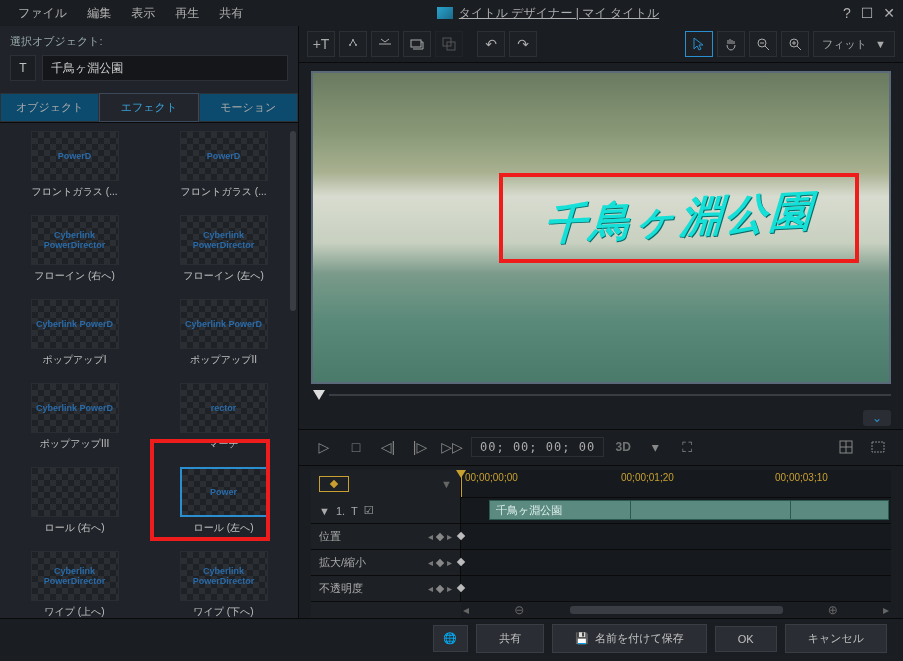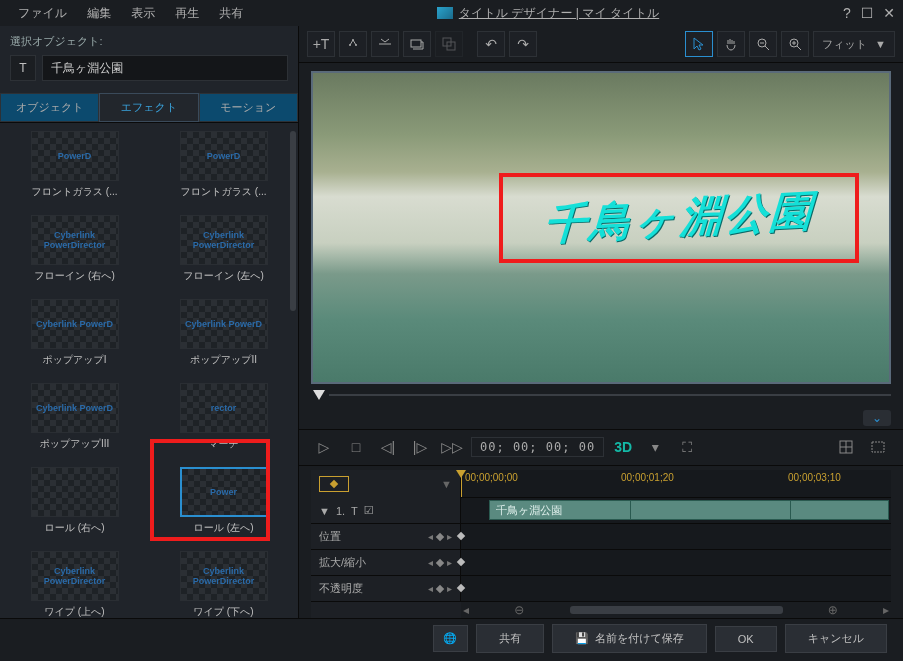--- a/index.html
+++ b/index.html
@@ -42,21 +42,21 @@
 .title-text { font-size: 42px; font-weight: bold; color: #14e0d8; font-style: italic; transform: rotate(-3deg) skew(-6deg); letter-spacing: 3px; text-shadow: 1px 1px 0 #0a6a68; }
 .slider-row { height: 22px; display: flex; align-items: center; padding: 2px 0; }
 .slider-handle { width: 0; height: 0; border-left: 6px solid transparent; border-right: 6px solid transparent; border-top: 10px solid #ddd; margin-left: 2px; }
 .slider-track { flex: 1; height: 2px; background: #3a3e44; margin-left: 4px; }
 .preview-collapse { height: 20px; display: flex; justify-content: flex-end; padding-right: 12px; }
 .preview-collapse .chev { width: 28px; height: 16px; background: #2a2e34; display: flex; align-items: center; justify-content: center; color: #2a8fd0; cursor: pointer; border-radius: 3px; }
 .playback { height: 40px; display: flex; align-items: center; gap: 6px; padding: 0 12px; border-top: 1px solid #0a0a0a; border-bottom: 1px solid #0a0a0a; }
 .play-btn { width: 26px; height: 26px; display: flex; align-items: center; justify-content: center; color: #888; cursor: pointer; font-size: 14px; }
 .play-btn svg { width: 14px; height: 14px; }
 .timecode { padding: 2px 8px; border: 1px solid #2d3136; color: #aaa; font-family: monospace; font-size: 12px; letter-spacing: 1px; }
-.td-icon { color: #14b8a6; font-weight: bold; font-size: 14px; }
+.td-icon { color: #737373; font-weight: bold; font-size: 12px; }
 .timeline { flex: 1; display: flex; flex-direction: column; padding: 4px 12px 0; }
 .ruler-row { display: flex; height: 28px; }
 .track-head { width: 150px; background: #1d2025; border-right: 1px solid #0a0a0a; display: flex; align-items: center; padding: 0 8px; gap: 6px; font-size: 11px; color: #aaa; }
 .ruler-area { flex: 1; position: relative; background: #16191d; border-bottom: 1px solid #0a0a0a; }
 .kf-toggle { width: 30px; height: 16px; border: 1px solid #c9a030; display: flex; align-items: center; justify-content: center; }
 .kf-toggle .diamond { width: 6px; height: 6px; background: #c9a030; transform: rotate(45deg); }
 .ruler-tick { position: absolute; top: 2px; font-size: 10px; color: #c9a030; }
 .playhead { position: absolute; top: 0; bottom: 0; left: 0; width: 1px; background: #c9a030; }
 .playhead::before { content:""; position:absolute; top:0; left:-5px; width:0; height:0; border-left:5px solid transparent; border-right:5px solid transparent; border-top:8px solid #c9a030; }
 .track-row { display: flex; height: 26px; border-bottom: 1px solid #0a0a0a; }
@@ -271,21 +271,21 @@
       <div class="ruler-row">
         <div class="track-head">
           <span class="kf-toggle">
               <span class="diamond"></span>
             </span>
           <span style="margin-left:auto;color:#666">▼</span>
         </div>
         <div class="ruler-area">
           <span class="ruler-tick" style="left:4px">00;00;00;00</span>
           <span class="ruler-tick" style="left:160px">00;00;01;20</span>
-          <span class="ruler-tick" style="left:327px">00;00;03;10</span>
+          <span class="ruler-tick" style="left:314px">00;00;03;10</span>
           <div class="playhead"></div>
         </div>
       </div>
 
       <div class="track-row">
         <div class="track-head">
           <span>▼</span>
           <span>1.</span>
           <span>T</span>
           <span>☑</span>

